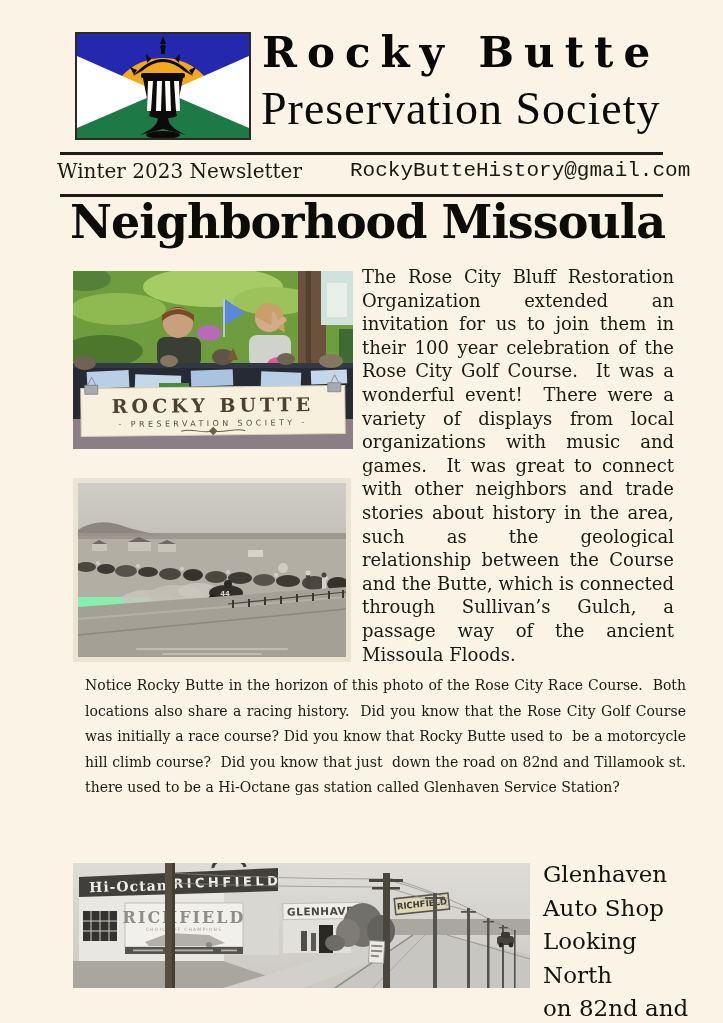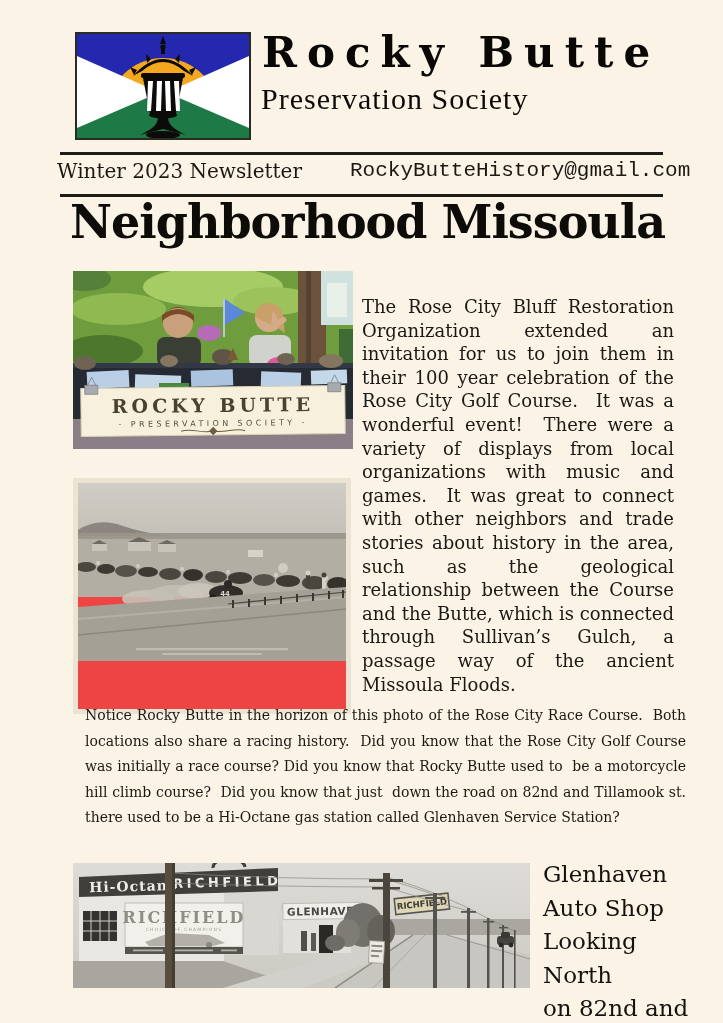--- a/index.html
+++ b/index.html
@@ -10,38 +10,38 @@
     color:#1b1914;
     position:relative;
     overflow:hidden;
   }
   .abs{position:absolute;}
 
   
   .logo-box{left:75px;top:32px;width:176px;height:108px;border:2px solid #2b2b26;box-sizing:border-box;background:#fff;}
   .logo-box svg{display:block;width:100%;height:100%;}
   .brand-title{left:262px;top:28px;font-size:42px;font-weight:bold;letter-spacing:10px;color:#090806;white-space:nowrap;}
-  .brand-sub{left:261px;top:82px;font-size:30px;font-family:"Liberation Serif", serif;letter-spacing:1px;color:#0b0a08;white-space:nowrap;}
+  .brand-sub{left:261px;top:82px;font-size:46px;font-family:"Liberation Serif", serif;letter-spacing:1px;color:#0b0a08;white-space:nowrap;}
   .rule{left:60px;width:603px;height:3px;background:#1c1b17;}
   .rule-1{top:152px;}
   .rule-2{top:194px;}
   .issue-label{left:57px;top:159px;font-size:20px;}
   .email-label{left:350px;top:159px;font-size:21px;font-family:Liberation Mono, monospace;}
 
   
   .headline{left:70px;top:195px;font-size:46px;font-weight:bold;letter-spacing:-1px;color:#0d0c09;white-space:nowrap;}
-  .para{text-align:justify;white-space:pre-wrap;margin-top:30px;}
+  .para{text-align:justify;white-space:pre-wrap;}
   .para-1{left:362px;top:265px;width:312px;font-size:18px;line-height:23.6px;}
   .para-2{left:85px;top:673px;width:601px;font-size:14px;line-height:25.5px;}
 
   
   .photo{overflow:hidden;}
   .photo svg{display:block;}
   .photo-booth{left:73px;top:271px;width:280px;height:178px;}
-  .photo-race{left:73px;top:478px;width:278px;height:236px;border:5px solid #ebe4d3;box-sizing:border-box;background:#ef4444;}
+  .photo-race{left:73px;top:478px;width:278px;height:184px;border:5px solid #ebe4d3;box-sizing:border-box;background:#86efac;}
   .photo-glenhaven{left:73px;top:863px;width:457px;height:125px;}
   .caption{left:543px;top:858px;width:165px;font-size:23px;line-height:33.5px;white-space:pre-line;color:#14120e;}
 </style>
 </head>
 <body>
 
 <div class="abs logo-box">
   <svg viewBox="0 0 172 104" preserveAspectRatio="none">
     <rect x="0" y="0" width="172" height="104" fill="#ffffff"></rect>
     <rect x="0" y="0" width="172" height="56" fill="#2428ae"></rect>

